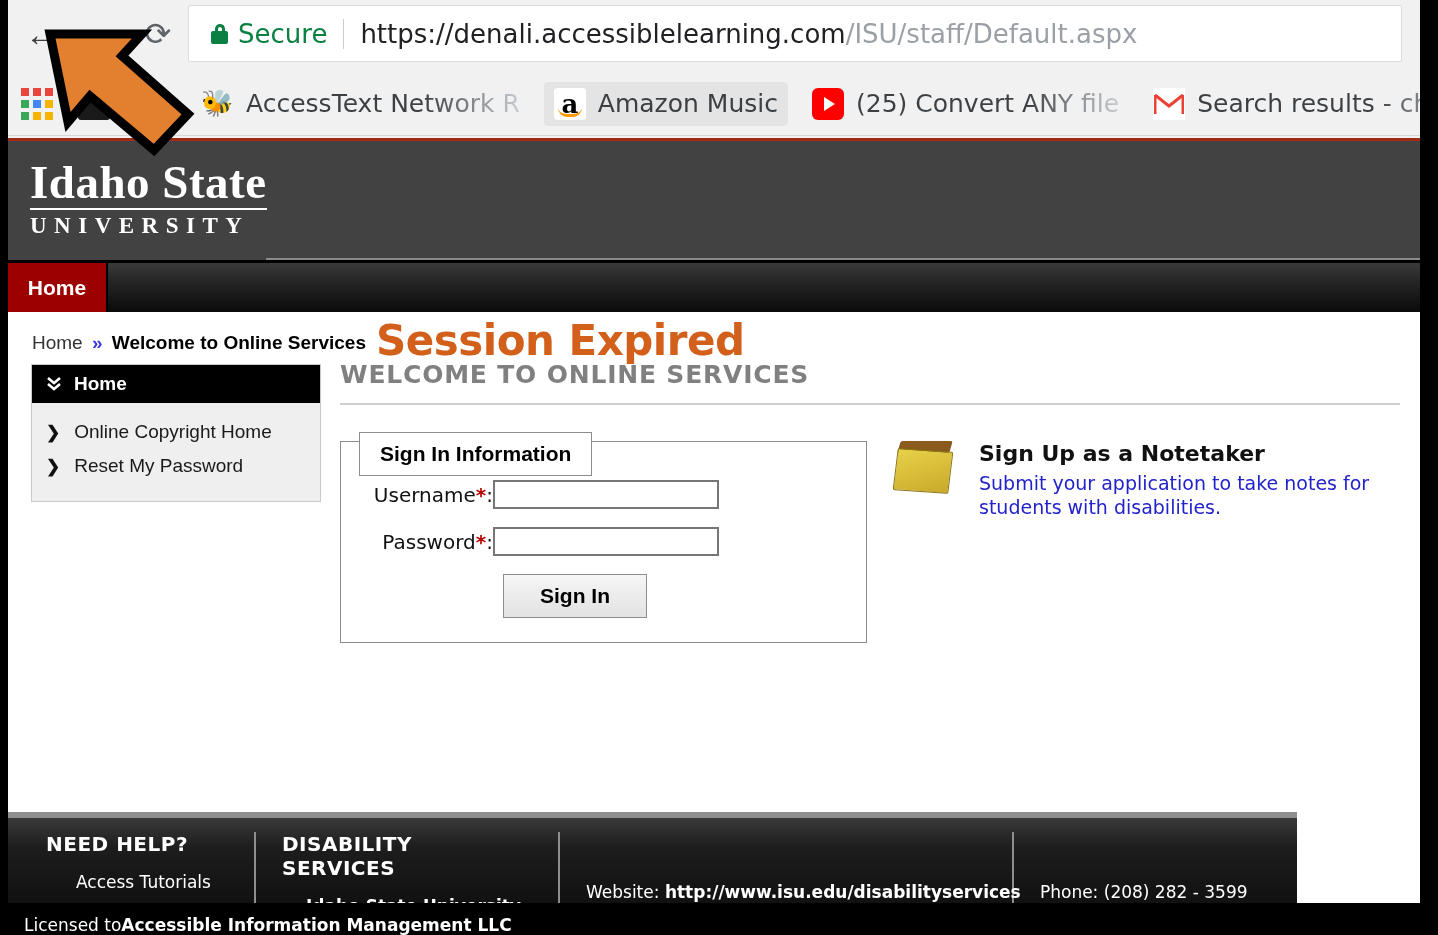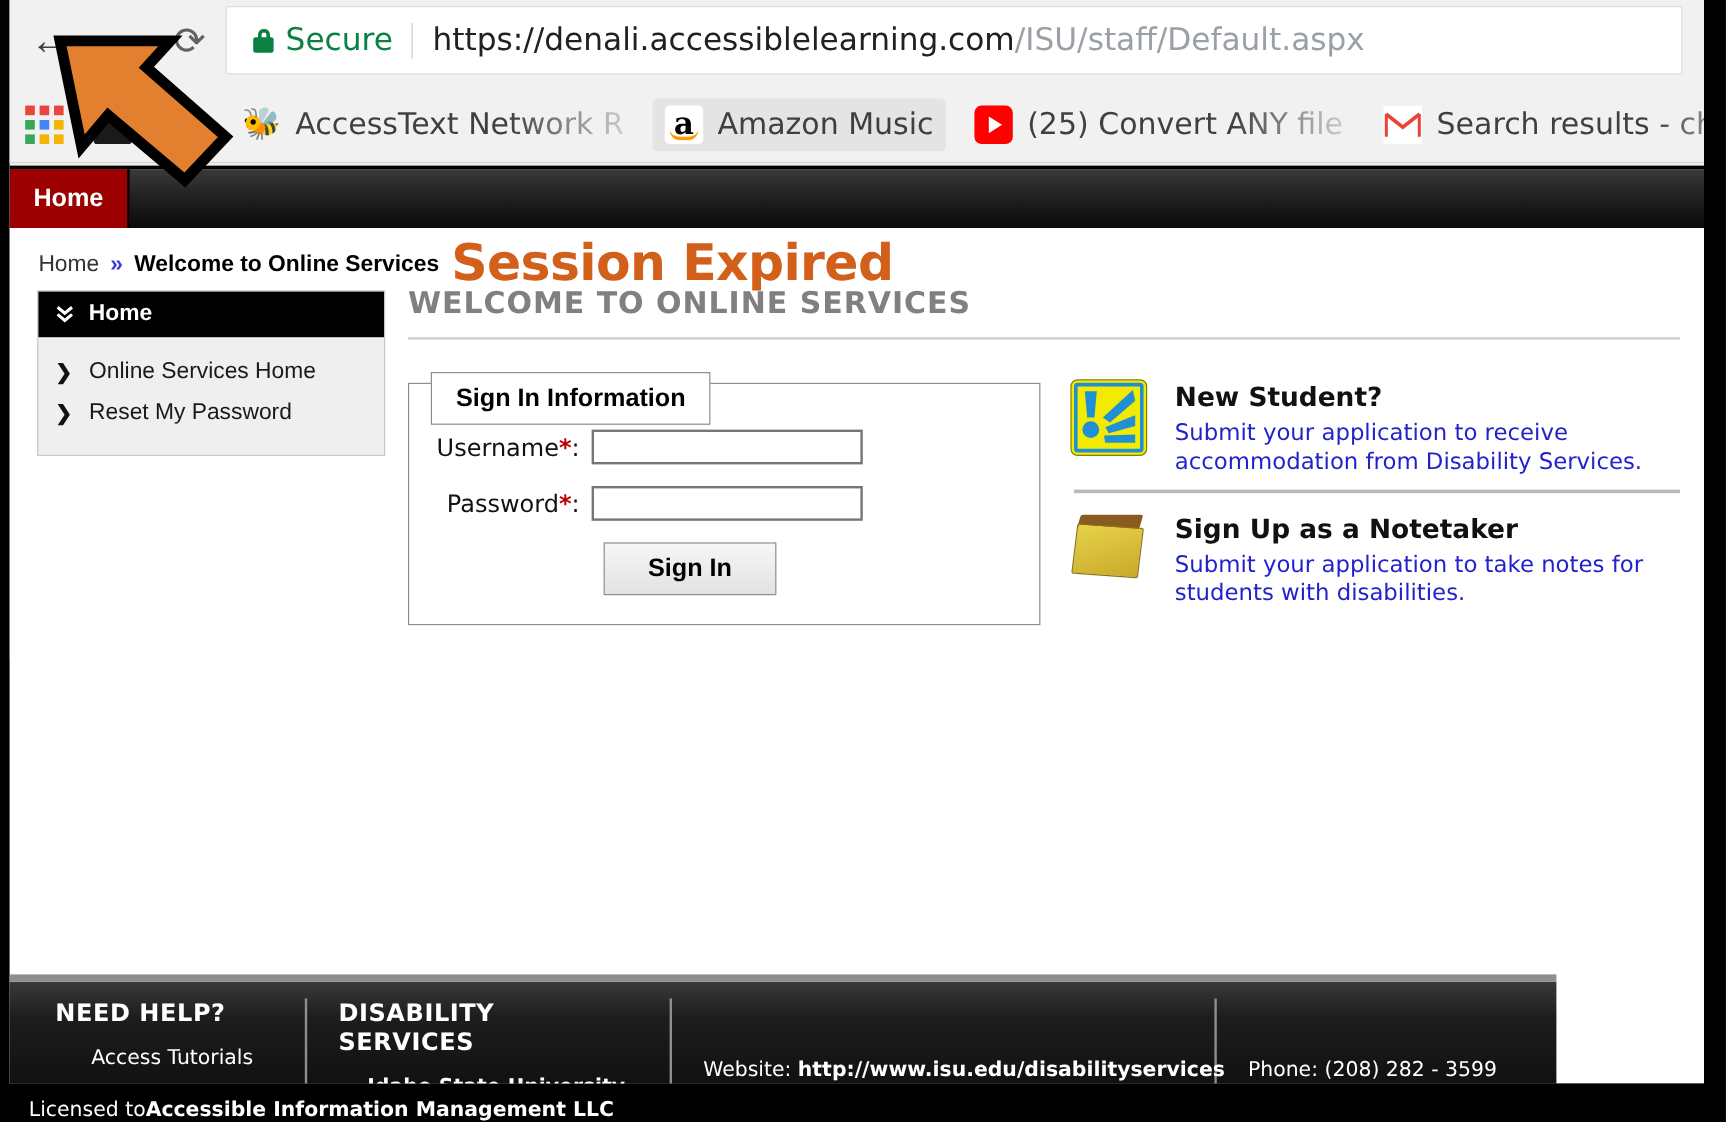--- a/index.html
+++ b/index.html
@@ -300,21 +300,21 @@
     color: #000000;
     margin-top: 18px;
   }
   .field-row {
     display: flex; align-items: center;
     margin-bottom: 18px;
   }
   .field-label {
     width: 152px; text-align: right;
     font-size: 20px; color: #111;
-    padding-right: 10px;
+    padding-right: 0;
     font-family: "DejaVu Sans", sans-serif;
   }
   .field-label .req { color: #b00; font-weight: bold; }
   .field-input {
     width: 226px; height: 29px;
     border: 2px solid #767676;
     background: #fff;
     font-size: 17px;
     padding: 0 4px;
   }
@@ -501,20 +501,28 @@
             <path d="M29 2 L29 21" stroke="#ea4335" stroke-width="3" fill="none"></path>
           </svg>
         </span>
         <span class="bm-label fade">Search results - chrilu</span>
       </div>
     </div>
   </div>
 
   <div id="page">
 
+    <div id="site-header">
+      <div id="isu-logo">
+        <div class="l1">Idaho State</div>
+        <div class="rule"></div>
+        <div class="l2">UNIVERSITY</div>
+      </div>
+      <div id="header-underline"></div>
+    </div>
 
     <div id="nav-bar">
       <div id="nav-tab-home">Home</div>
     </div>
 
     <div id="content">
 
       <div id="breadcrumb">
         <span>Home</span>
         <span class="sep">»</span>
@@ -529,21 +537,21 @@
             <svg width="16" height="17" viewBox="0 0 16 17" aria-hidden="true">
               <path d="M2 2 L8 7 L14 2" fill="none" stroke="#fff" stroke-width="2.6"></path>
               <path d="M2 8 L8 13 L14 8" fill="none" stroke="#fff" stroke-width="2.6"></path>
             </svg>
           </span>
           <span>Home</span>
         </div>
         <ul>
           <li>
             <span class="arrow">❯</span>
-            <span>Online Services Home</span>
+            <span>Online Copyright Home</span>
           </li>
           <li>
             <span class="arrow">❯</span>
             <span>Reset My Password</span>
           </li>
         </ul>
       </div>
 
       <div id="main-col">
         <div id="welcome-title">WELCOME TO ONLINE SERVICES</div>
@@ -565,37 +573,20 @@
             </div>
 
             <div id="signin-button-row">
               <div id="signin-button-spacer"></div>
               <button id="signin-button">Sign In</button>
             </div>
           </div>
 
           <div id="right-panel">
 
-            <div class="promo">
-              <div class="promo-icon">
-                <div class="icon-newstudent">
-                  <svg width="52" height="52" viewBox="0 0 52 52" aria-hidden="true">
-                    <path d="M6 4 L16 4 L14 26 L8 26 Z" fill="#1f8fd6"></path>
-                    <circle cx="11" cy="36" r="7" fill="#1f8fd6"></circle>
-                    <path d="M21 26 L46 3 L48 12 L27 30 Z" fill="#1f8fd6"></path>
-                    <path d="M23 34 L48 24 L48 33 L26 39 Z" fill="#1f8fd6"></path>
-                    <path d="M22 41 L48 40 L48 47 L23 47 Z" fill="#1f8fd6"></path>
-                  </svg>
-                </div>
-              </div>
-              <div>
-                <div class="promo-title">New Student?</div>
-                <div class="promo-desc">Submit your application to receive accommodation from Disability Services.</div>
-              </div>
-            </div>
 
             <div class="promo">
               <div class="promo-icon">
                 <div class="icon-notepad">
                   <span class="top"></span>
                   <span class="pad"></span>
                 </div>
               </div>
               <div>
                 <div class="promo-title">Sign Up as a Notetaker</div>

